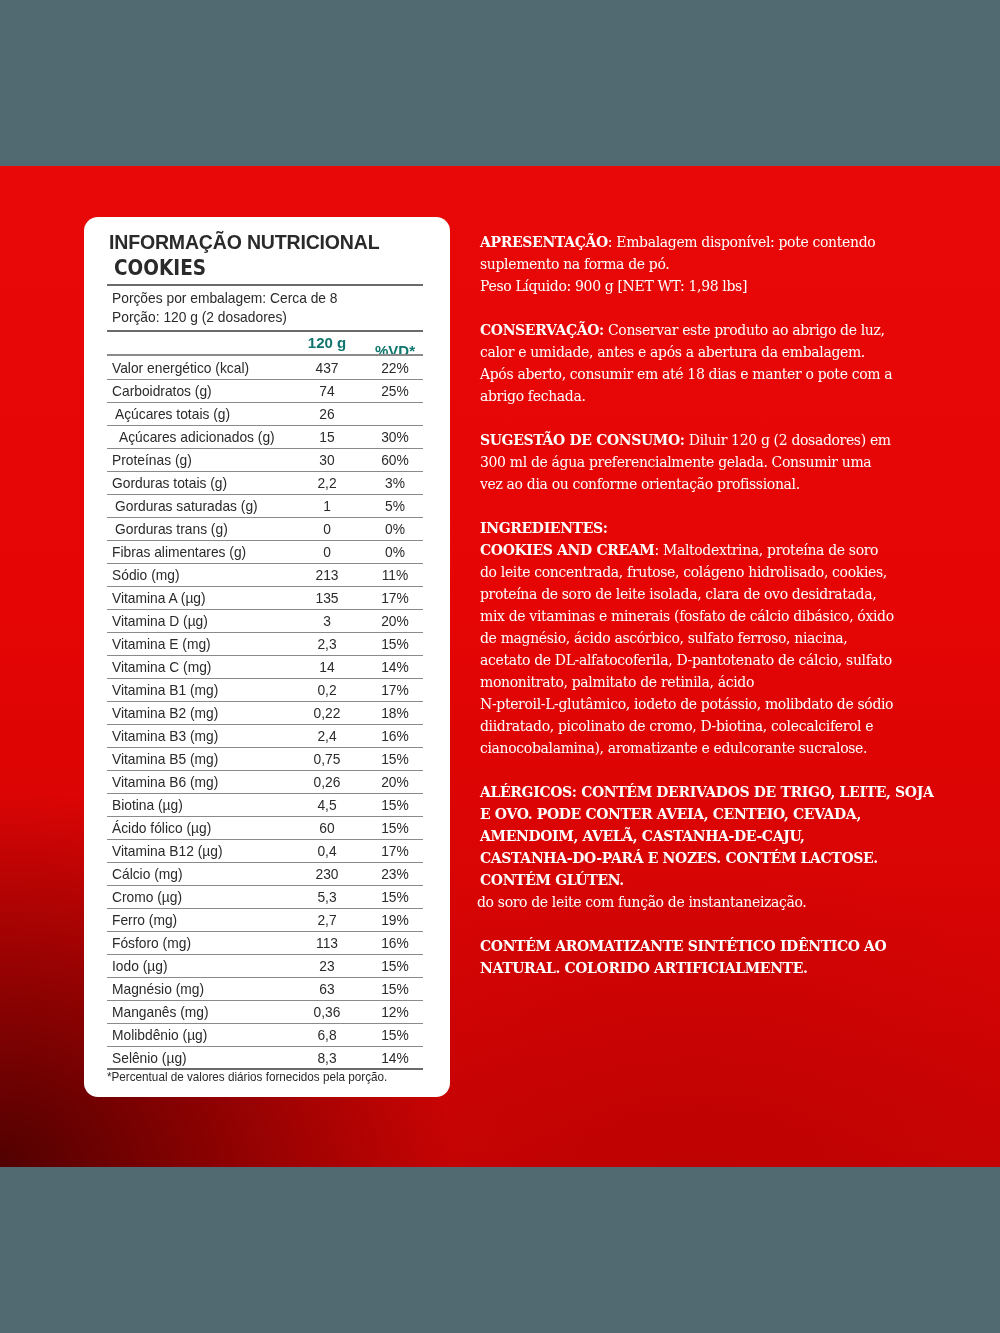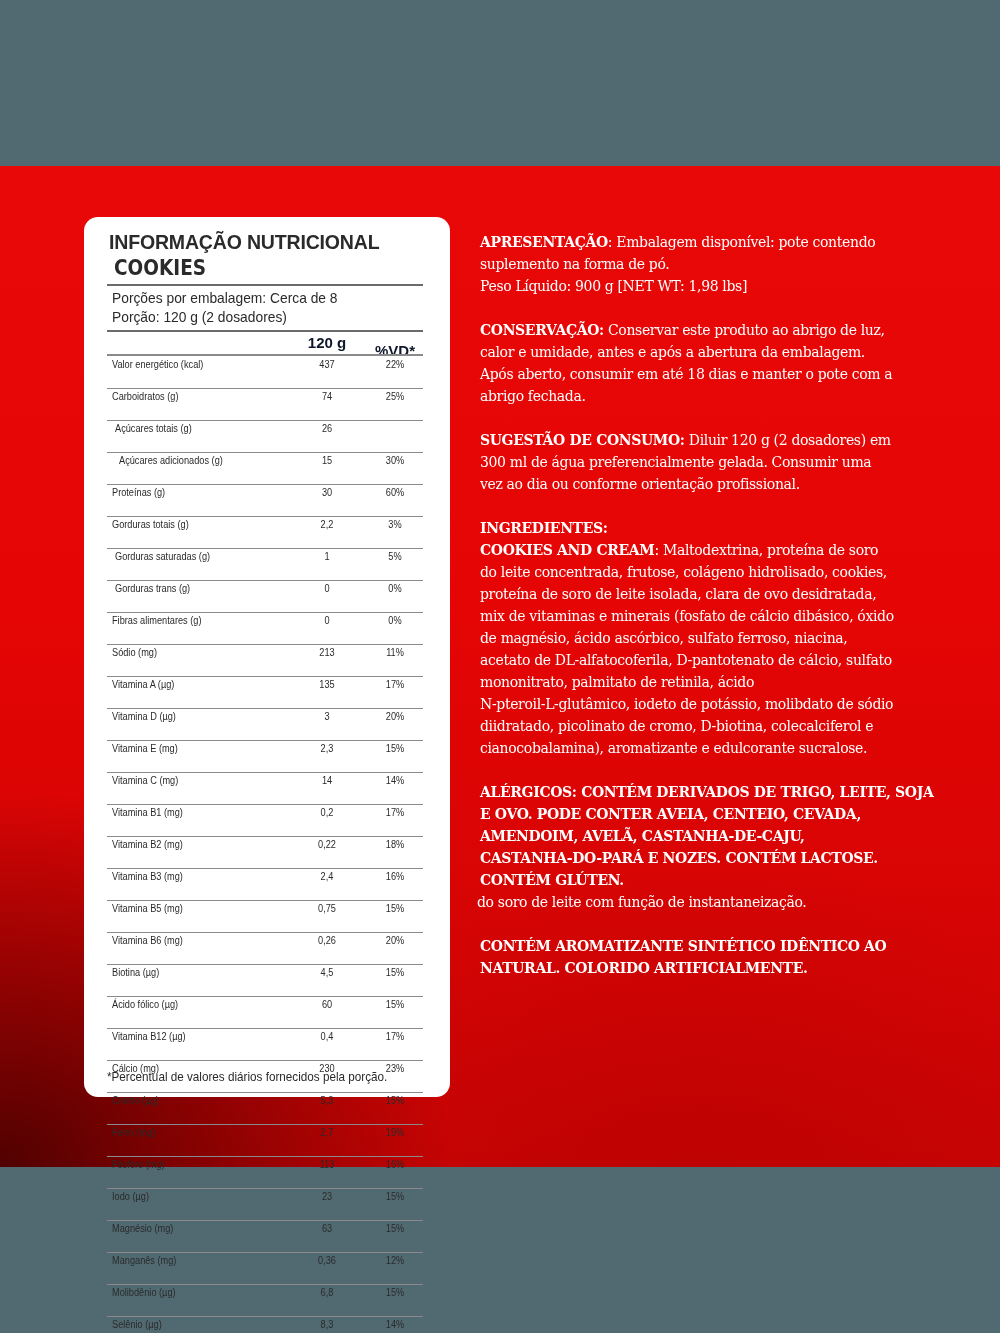--- a/index.html
+++ b/index.html
@@ -61,34 +61,34 @@
     color: #2a2a2a;
     line-height: 19px;
     transform: scaleX(0.92);
     transform-origin: left;
     white-space: nowrap;
   }
   .thead {
     position: absolute;
     left: 23px; top: 114px;
     width: 316px; height: 24px;
-    font-size: 15px; font-weight: bold; color: #0f172a;
+    font-size: 15px; font-weight: bold; color: #0f766e;
   }
   .thead .c1 { position: absolute; left: 195px; width: 50px; text-align: center; top: 3px; }
   .thead .c2 { position: absolute; left: 263px; width: 50px; text-align: center; top: 11px; }
   .rows {
     position: absolute;
     left: 23px; top: 140px;
     width: 316px;
   }
   .row {
     position: relative;
-    height: 32px;
+    height: 23px;
     border-bottom: 1.5px solid #8a8a8a;
-    font-size: 10px;
+    font-size: 15px;
     color: #2a2a2a;
     white-space: nowrap;
   }
   .row .name {
     position: absolute; left: 5px; top: 2px;
     transform: scaleX(0.92); transform-origin: left;
   }
   .row.indent1 .name { left: 8px; }
   .row.indent2 .name { left: 12px; }
   .row .amt { position: absolute; left: 195px; width: 50px; text-align: center; top: 2px; transform: scaleX(0.92); }

